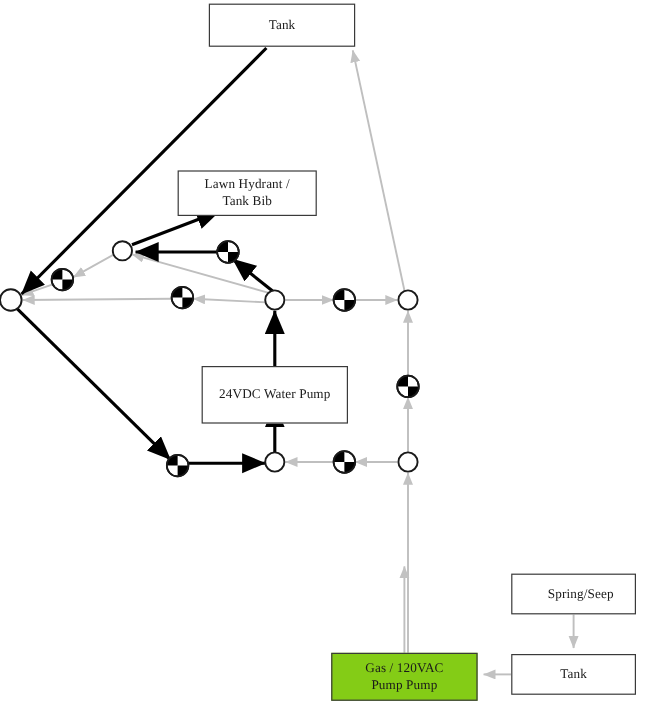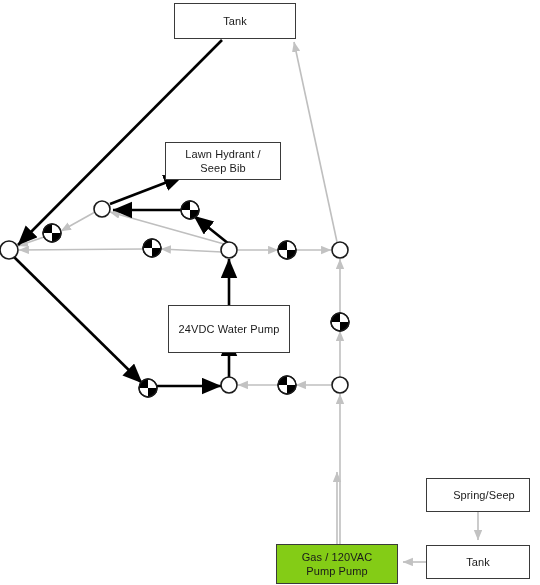--- a/index.html
+++ b/index.html
@@ -4,21 +4,21 @@
 <style>
   html,body{margin:0;padding:0;background:#ffffff;}
   body{width:540px;height:585px;overflow:hidden;
        font-family:"Liberation Sans","DejaVu Sans",sans-serif;}
   #canvas{position:relative;width:540px;height:585px;background:#fff;}
   svg#wires{position:absolute;left:0;top:0;width:540px;height:585px;}
   .node-box{position:absolute;box-sizing:border-box;background:#ffffff;
             border:1px solid #3a3a3a;display:flex;align-items:center;
             justify-content:center;text-align:center;color:#1a1a1a;
             font-size:11px;line-height:14px;letter-spacing:.1px;}
-  .node-box span{display:block;padding:0 4px;}
+  .node-box span{display:block;padding:0 4px;font-family:Liberation Serif, serif;}
 </style>
 </head>
 <body>
 
 <div id="canvas">
 
   <svg id="wires" viewBox="0 0 540 585">
     <defs>
       <marker id="ahBlack" markerWidth="9" markerHeight="9" refX="7.4" refY="3.2" orient="auto" markerUnits="strokeWidth">
         <path d="M0,0 L7.6,3.2 L0,6.4 z" fill="#000000"></path>
@@ -106,24 +106,24 @@
         </g>
       </g>
   </svg>
 
   <div id="boxes-layer">
       <div class="node-box" style="left: 174px; top: 3px; width: 122px; height: 36px; border-color: rgb(58, 58, 58); background: rgb(255, 255, 255); color: rgb(26, 26, 26);">
         <span>
           <div>Tank</div>
         </span>
       </div>
-      <div class="node-box" style="left: 165px; top: 142px; width: 116px; height: 38px; border-color: rgb(58, 58, 58); background: rgb(255, 255, 255); color: rgb(26, 26, 26);">
+      <div class="node-box" style="left: 148px; top: 142px; width: 116px; height: 38px; border-color: rgb(58, 58, 58); background: rgb(255, 255, 255); color: rgb(26, 26, 26);">
         <span>
           <div>Lawn Hydrant /</div>
-          <div>Seep Bib</div>
+          <div>Tank Bib</div>
         </span>
       </div>
       <div class="node-box" style="left: 168px; top: 305px; width: 122px; height: 48px; border-color: rgb(58, 58, 58); background: rgb(255, 255, 255); color: rgb(26, 26, 26);">
         <span>
           <div>24VDC Water Pump</div>
         </span>
       </div>
       <div class="node-box" style="left: 276px; top: 544px; width: 122px; height: 40px; border-color: rgb(58, 58, 58); background: #84cc16; color: rgb(26, 26, 26);">
         <span>
           <div>Gas / 120VAC</div>

